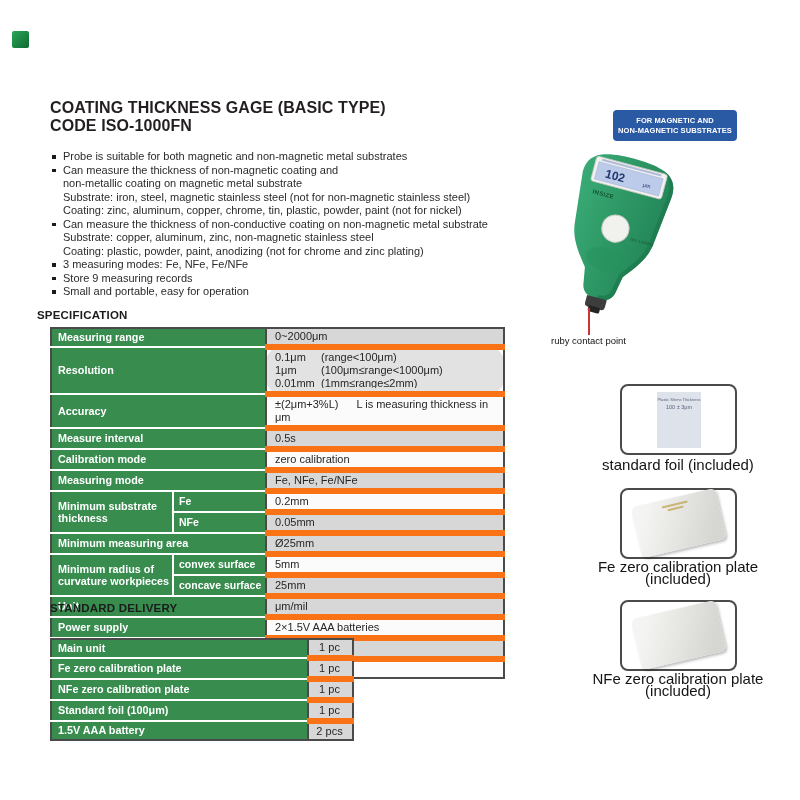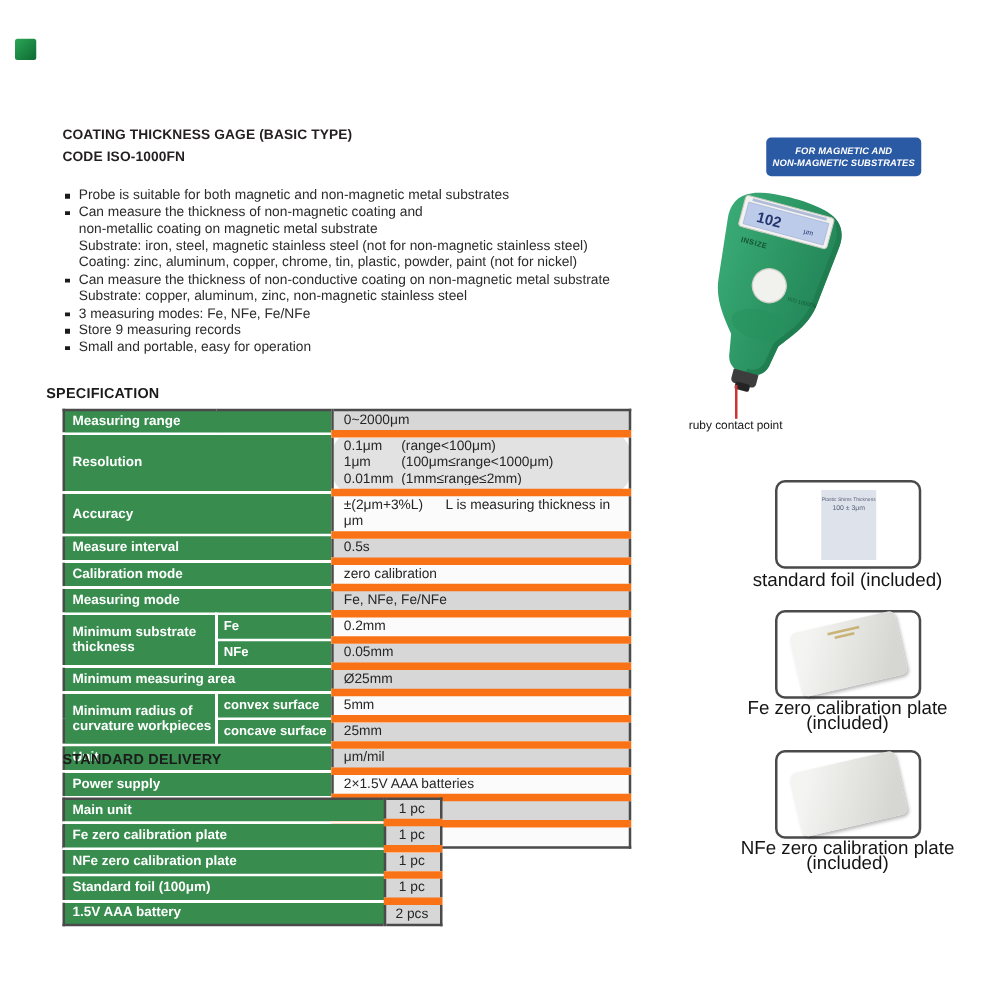--- a/index.html
+++ b/index.html
@@ -5,26 +5,26 @@
   html,body{margin:0;padding:0;background:#fff;}
   #canvas{position:relative;width:800px;height:800px;background:#ffffff;
           font-family:"Liberation Sans",sans-serif;color:#2e2e2e;overflow:hidden;}
   .abs{position:absolute;}
 
   
   .logo-square{left:12px;top:31px;width:17px;height:17px;border-radius:2px;
     background:linear-gradient(135deg,#2ba656,#0e6a33);}
 
   
-  .title-block{left:50px;top:99px;font-size:11px;font-weight:bold;color:#231f20;line-height:18px;letter-spacing:0.1px;}
+  .title-block{left:50px;top:99px;font-size:16px;font-weight:bold;color:#231f20;line-height:18px;letter-spacing:0.1px;}
 
   
   .badge{left:613px;top:110px;width:124px;height:31px;background:#2b5aa5;border-radius:4px;
     color:#fff;font-size:7.5px;font-weight:bold;text-align:center;line-height:10px;
-    display:flex;flex-direction:column;justify-content:center;letter-spacing:0.1px;font-style:italic;}
+    display:flex;flex-direction:column;justify-content:center;letter-spacing:0.1px;}
 
   
   .features{left:50px;top:150px;width:512px;}
   .fline{position:relative;padding-left:13px;font-size:11px;line-height:13.5px;color:#2b2b2b;}
   .fline.b::before{content:"";position:absolute;left:2px;top:5px;width:3.5px;height:3.5px;background:#1b1b1b;}
 
   
   .sec-head{font-size:11.5px;font-weight:bold;color:#1b1b1b;letter-spacing:0.2px;}
   .spec-head{left:37px;top:309px;}
   .del-head{left:50px;top:602px;}
@@ -93,20 +93,21 @@
   </div>
 
   <div class="abs features">
     <div class="fline b"><span>Probe is suitable for both magnetic and non-magnetic metal substrates</span></div>
     <div class="fline b"><span>Can measure the thickness of non-magnetic coating and</span></div>
     <div class="fline c"><span>non-metallic coating on magnetic metal substrate</span></div>
     <div class="fline c"><span>Substrate: iron, steel, magnetic stainless steel (not for non-magnetic stainless steel)</span></div>
     <div class="fline c"><span>Coating: zinc, aluminum, copper, chrome, tin, plastic, powder, paint (not for nickel)</span></div>
     <div class="fline b"><span>Can measure the thickness of non-conductive coating on non-magnetic metal substrate</span></div>
     <div class="fline c"><span>Substrate: copper, aluminum, zinc, non-magnetic stainless steel</span></div>
+    <div class="fline c"><span>Coating: plastic, powder, paint, anodizing (not for chrome and zinc plating)</span></div>
     <div class="fline b"><span>3 measuring modes: Fe, NFe, Fe/NFe</span></div>
     <div class="fline b"><span>Store 9 measuring records</span></div>
     <div class="fline b"><span>Small and portable, easy for operation</span></div>
   </div>
 
   <div class="abs sec-head spec-head">SPECIFICATION</div>
 
   <table class="abs spec-table">
     <colgroup>
         <col style="width:122px">

